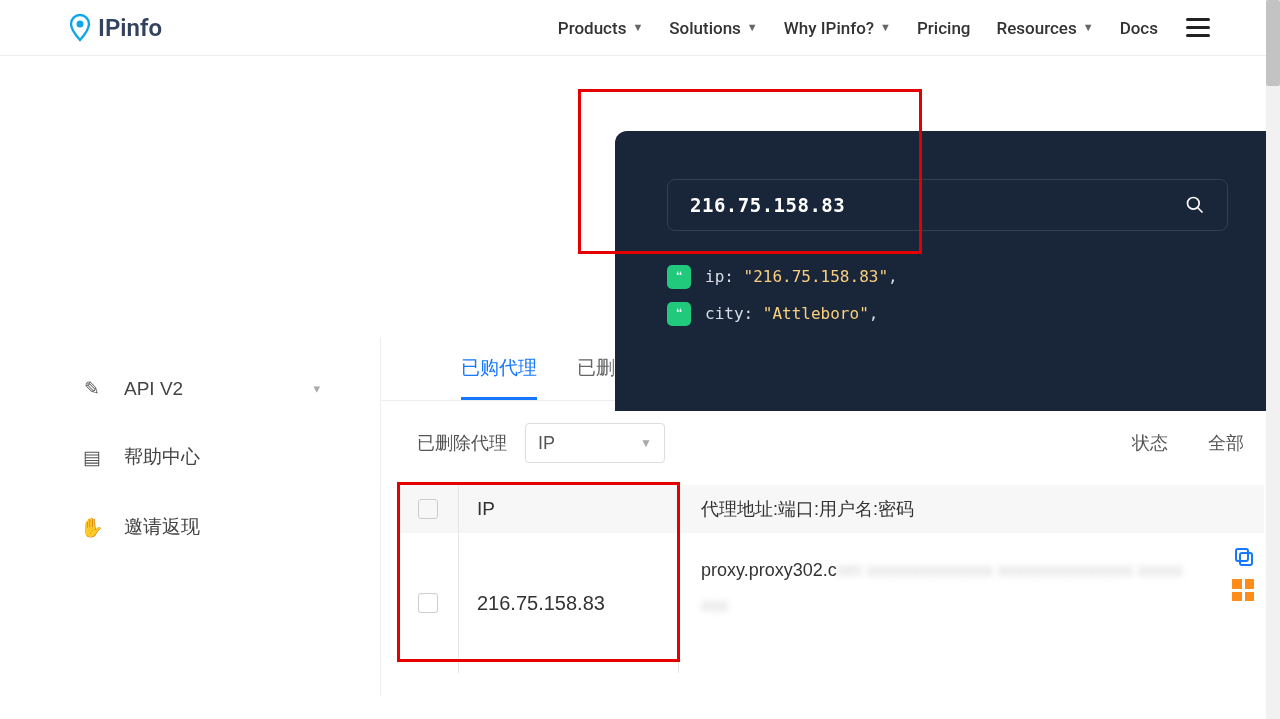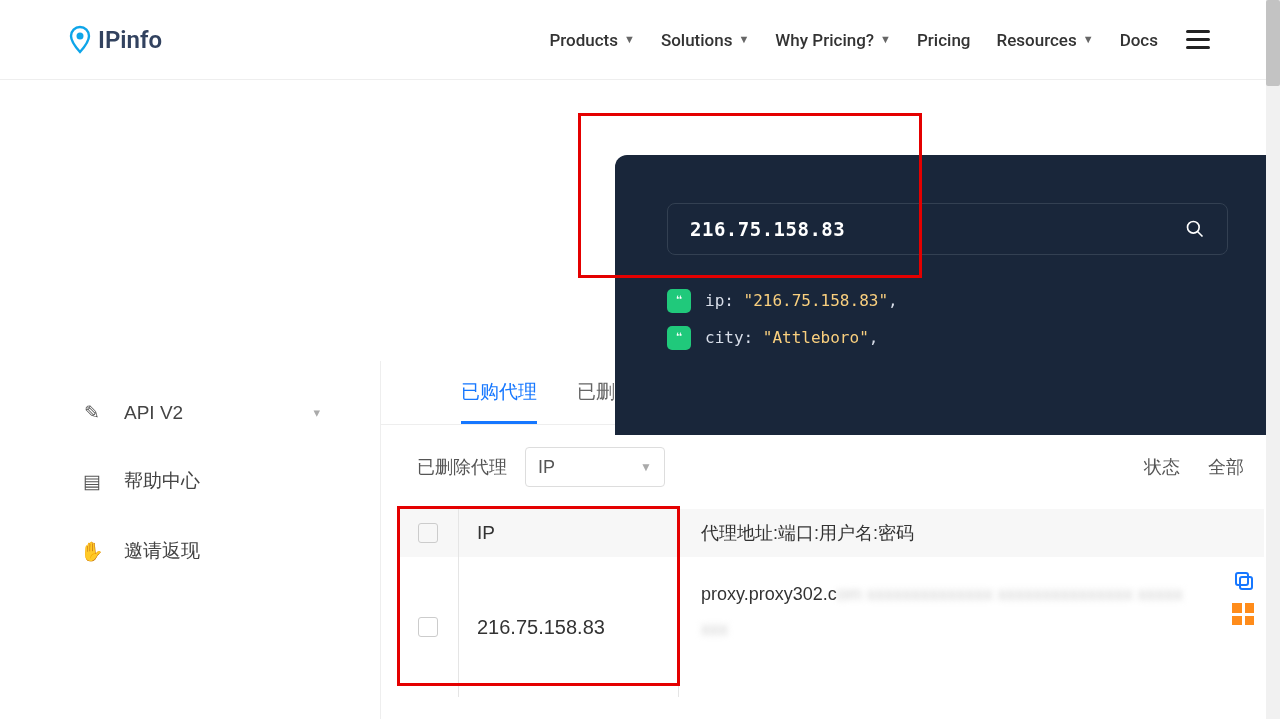--- a/index.html
+++ b/index.html
@@ -1,19 +1,19 @@
 <!DOCTYPE html>
 <html><head>
 <meta charset="utf-8">
 <style>
 * { margin: 0; padding: 0; box-sizing: border-box; }
 body { font-family: -apple-system, BlinkMacSystemFont, "Segoe UI", Roboto, sans-serif; background: #fff; width: 1280px; height: 719px; overflow: hidden; position: relative; }
 
 
-.ipinfo-header { height: 80px; display: flex; align-items: center; justify-content: space-between; padding: 0 68px 0 68px; border-bottom: 1px solid #eee; }
+.ipinfo-header { height: 56px; display: flex; align-items: center; justify-content: space-between; padding: 0 68px 0 68px; border-bottom: 1px solid #eee; }
 .logo-wrap { display: flex; align-items: center; gap: 6px; color: #32425f; font-weight: 600; font-size: 24px; }
 .logo-wrap svg { width: 24px; height: 30px; }
 .nav { display: flex; gap: 26px; }
 .nav-item { display: flex; align-items: center; gap: 6px; font-size: 17px; color: #333; cursor: pointer; font-weight: 500; }
 .nav-item .chev { font-size: 11px; color: #666; }
 .burger { display: flex; flex-direction: column; gap: 5px; cursor: pointer; padding: 2px; }
 .burger span { display: block; width: 24px; height: 3px; background: #222; border-radius: 2px; }
 
 .ipinfo-body { position: relative; height: 280px; padding-left: 68px; }
 .headline { font-size: 44px; font-weight: 700; color: #32425f; line-height: 1.2; padding-top: 130px; letter-spacing: -0.5px; }
@@ -41,21 +41,21 @@
 .side-ico { width: 24px; display: flex; justify-content: center; color: #555; }
 
 .dash-main { flex: 1; border-left: 1px solid #eee; }
 .tabs { display: flex; gap: 40px; padding: 18px 36px 0 36px; border-bottom: 1px solid #eee; }
 .tab { font-size: 19px; color: #666; padding-bottom: 16px; cursor: pointer; }
 .tab.active { color: #1677ff; border-bottom: 3px solid #1677ff; font-weight: 500; margin-left: 44px; }
 
 .filter-row { display: flex; align-items: center; gap: 18px; padding: 22px 36px; font-size: 18px; color: #555; }
 .select { display: flex; align-items: center; justify-content: space-between; width: 140px; height: 40px; border: 1px solid #ddd; border-radius: 4px; padding: 0 12px; color: #555; cursor: pointer; }
 .status-label { margin-left: auto; }
-.status-val { margin-left: 10px; }
+.status-val { margin-left: 22px; }
 
 .table { position: relative; margin: 0 16px; }
 .thead, .trow { display: flex; align-items: center; min-height: 48px; }
 .thead { background: #f7f7f7; font-weight: 500; color: #333; font-size: 18px; height: 48px; }
 .cb-cell { width: 62px; display: flex; align-items: center; justify-content: center; border-right: 1px solid #e5e5e5; align-self: stretch; }
 .cb { width: 20px; height: 20px; border: 1.5px solid #ccc; border-radius: 3px; cursor: pointer; }
 .ip-cell { width: 220px; padding-left: 18px; border-right: 1px solid #e5e5e5; align-self: stretch; display: flex; align-items: center; font-size: 19px; }
 .addr-cell { flex: 1; padding-left: 22px; font-size: 18px; color: #333; }
 .trow { min-height: 140px; align-items: flex-start; }
 .trow .cb-cell, .trow .ip-cell { align-items: center; }
@@ -88,21 +88,21 @@
   <div class="nav">
     <div class="nav-item">
         <span>Products</span>
         <span class="chev">▼</span>
       </div>
     <div class="nav-item">
         <span>Solutions</span>
         <span class="chev">▼</span>
       </div>
     <div class="nav-item">
-        <span>Why Pricing?</span>
+        <span>Why IPinfo?</span>
         <span class="chev">▼</span>
       </div>
     <div class="nav-item">
         <span>Pricing</span>
       </div>
     <div class="nav-item">
         <span>Resources</span>
         <span class="chev">▼</span>
       </div>
     <div class="nav-item">

